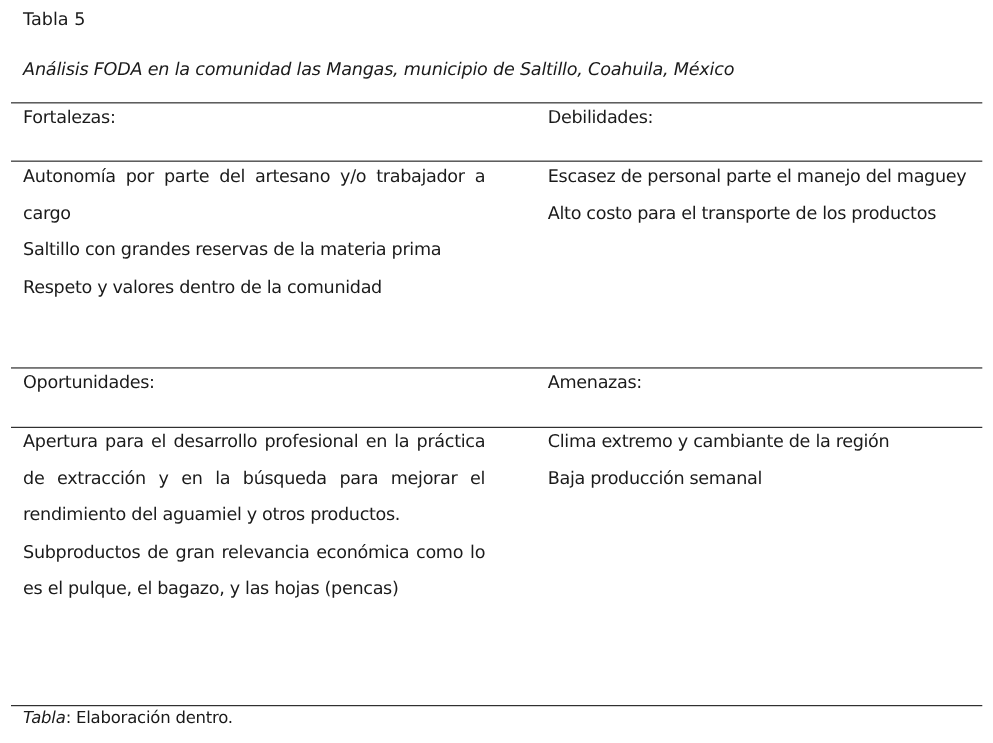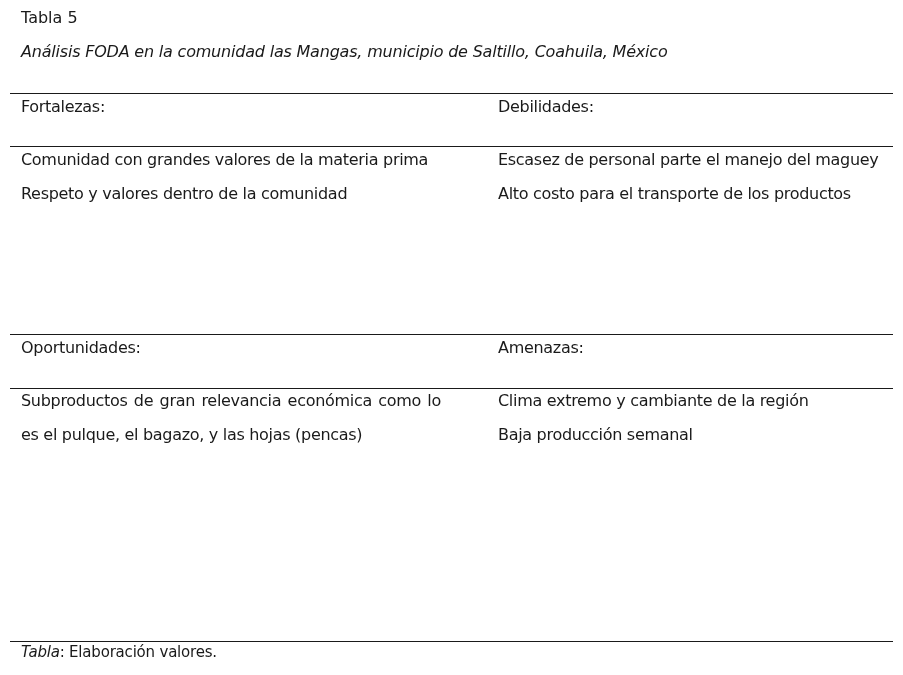--- a/index.html
+++ b/index.html
@@ -5,21 +5,21 @@
     html, body { margin: 0; padding: 0; background: #ffffff; }
     body {
       width: 903px; height: 675px; position: relative; overflow: hidden;
       font-family: "DejaVu Sans", sans-serif; color: #1a1a1a;
     }
     .caption-num {
       position: absolute; left: 21px; top: 8px;
       font-size: 16px; line-height: 20px; text-align: center;
     }
     .caption-title {
-      position: absolute; left: 21px; top: 42px;
+      position: absolute; left: 21px; top: 53px;
       font-size: 16px; line-height: 20px; font-style: italic;
       letter-spacing: -0.2px;
     }
     .rule {
       position: absolute; left: 10px; width: 883px; height: 1px;
       background: #1a1a1a;
     }
     .cell {
       position: absolute; font-size: 16px; line-height: 33.5px;
       letter-spacing: -0.3px;
@@ -42,38 +42,40 @@
 <div class="caption-title">Análisis FODA en la comunidad las Mangas, municipio de Saltillo, Coahuila, México</div>
 
 <div class="rule" style="top:93px;"></div>
 
 <div class="cell left header" style="top:97px;">Fortalezas:</div>
 <div class="cell right header" style="top:97px;">Debilidades:</div>
 
 <div class="rule" style="top:146px;"></div>
 
 <div class="cell left justify" style="top:143px;">
-  <span class="item">Comunidad con grandes valores de la materia prima</span>
+  <span class="item">Autonomía por parte del artesano y/o trabajador a cargo</span>
+  <span class="item">Saltillo con grandes reservas de la materia prima</span>
   <span class="item">Respeto y valores dentro de la comunidad</span>
 </div>
 <div class="cell right" style="top:143px;">
   <span class="item">Escasez de personal parte el manejo del maguey</span>
   <span class="item">Alto costo para el transporte de los productos</span>
 </div>
 
 <div class="rule" style="top:334px;"></div>
 
 <div class="cell left header" style="top:338px;">Oportunidades:</div>
 <div class="cell right header" style="top:338px;">Amenazas:</div>
 
 <div class="rule" style="top:388px;"></div>
 
 <div class="cell left justify" style="top:384px;">
+  <span class="item">Apertura para el desarrollo profesional en la práctica de extracción y en la búsqueda para mejorar el rendimiento del aguamiel y otros productos.</span>
   <span class="item">Subproductos de gran relevancia económica como lo es el pulque, el bagazo, y las hojas (pencas)</span>
 </div>
 <div class="cell right" style="top:384px;">
   <span class="item">Clima extremo y cambiante de la región</span>
   <span class="item">Baja producción semanal</span>
 </div>
 
 <div class="rule" style="top:641px;"></div>
 
-<div class="note"><em>Tabla</em><span>: Elaboración valores.</span></div>
+<div class="note"><em>Tabla</em><span>: Elaboración dentro.</span></div>
 
 </body></html>

